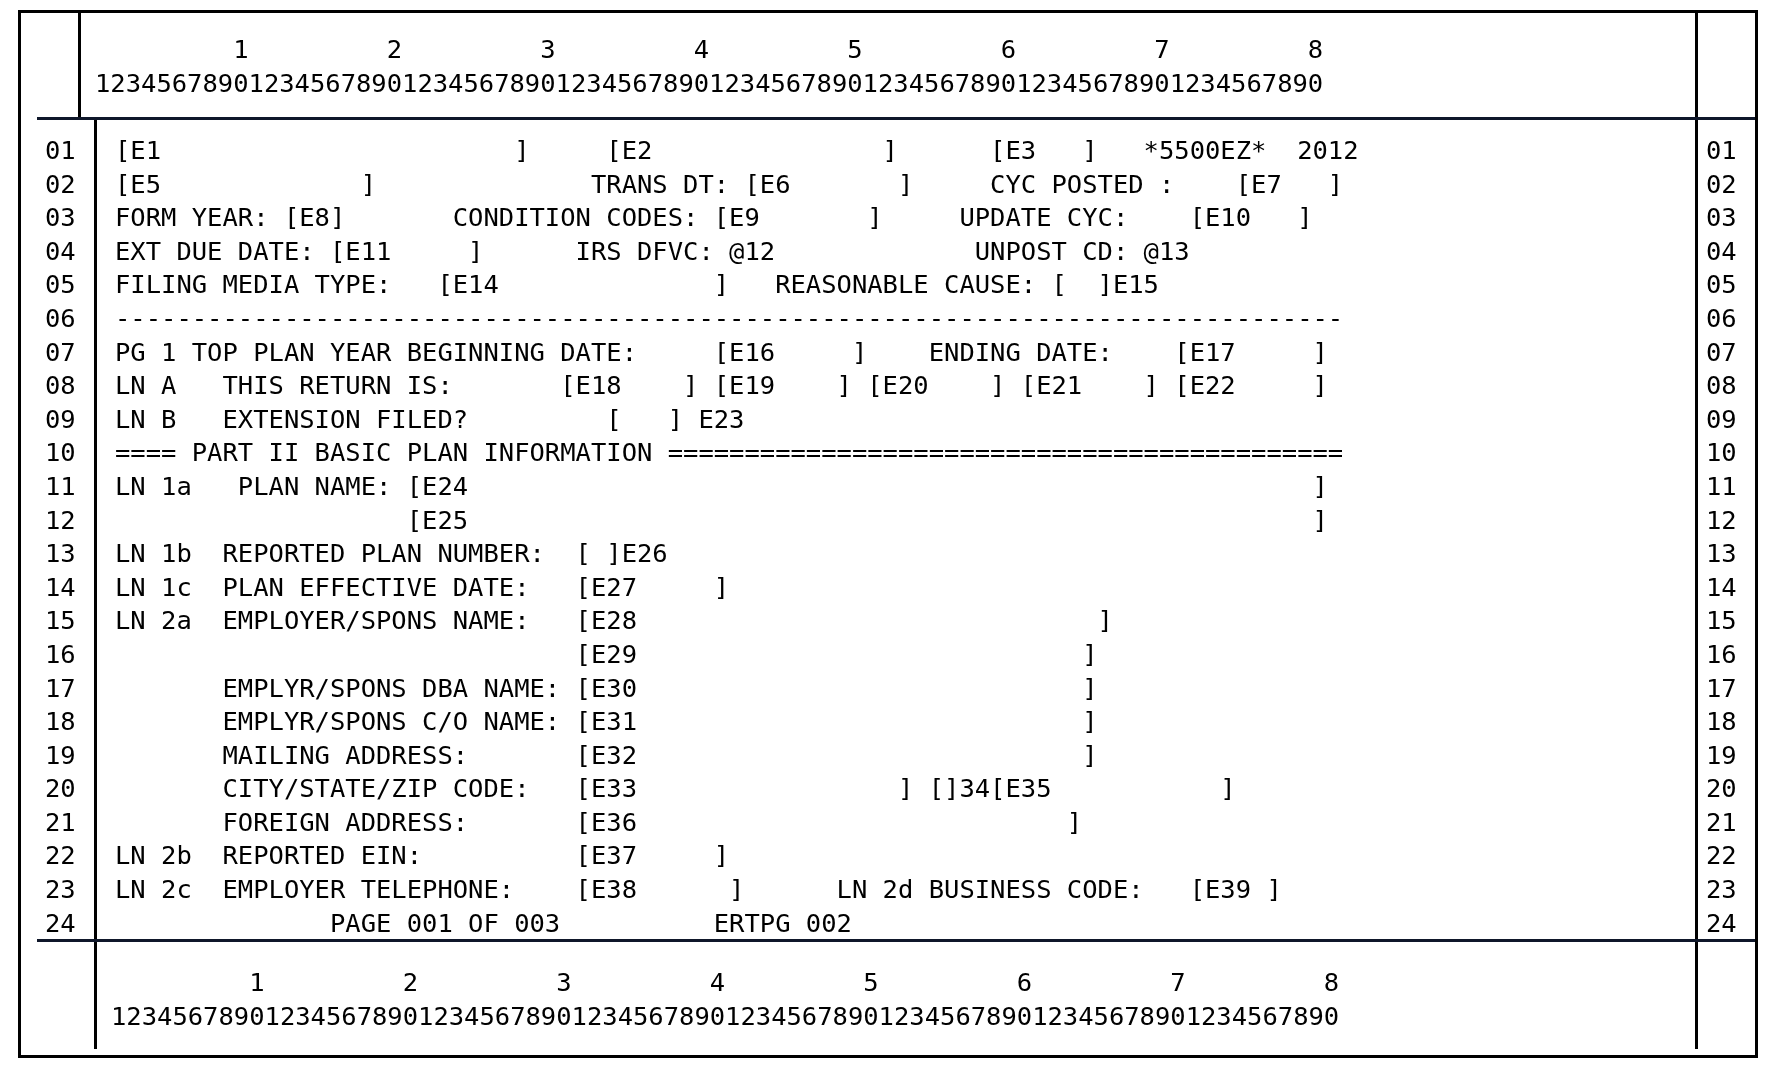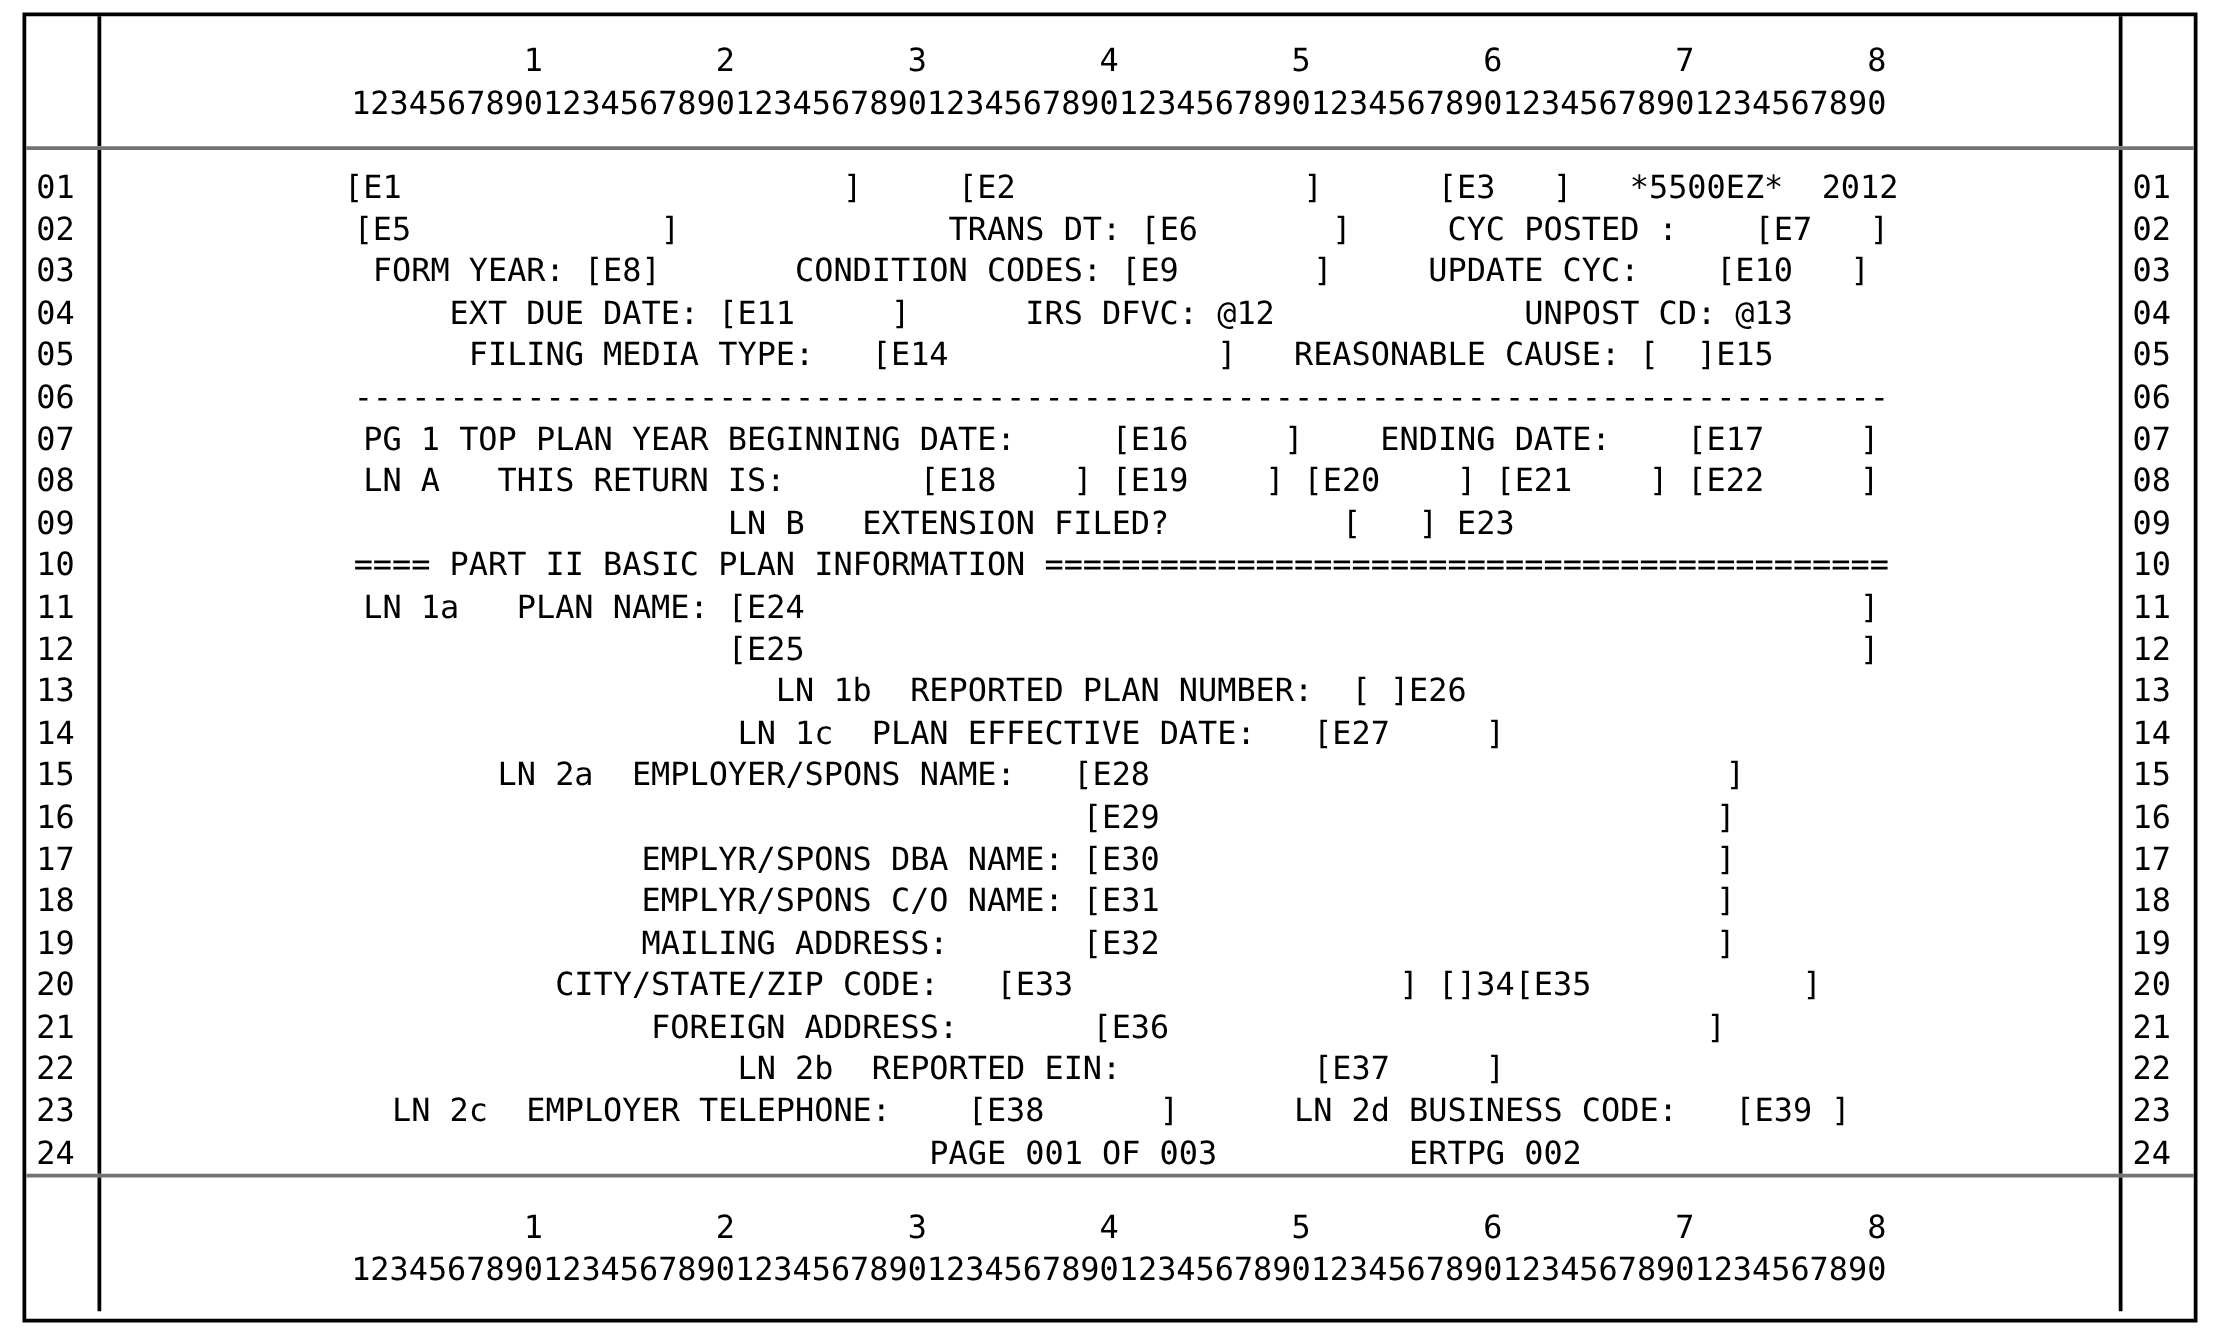--- a/index.html
+++ b/index.html
@@ -20,21 +20,22 @@
     height: 1048px;
     border: 3px solid #000;
     box-sizing: border-box;
     background: #fff;
   }
   .band {
     position: relative;
     box-sizing: border-box;
   }
   .band + .band {
-    border-top: 3px solid #737373;
+    border-top: 3px solid #0f172a;
+    margin-left: 16px;
   }
   .ruler-band {
     height: 104px;
   }
   .body-band {
     height: 822px;
   }
   .footer-band {
     height: 110px;
   }
@@ -53,21 +54,20 @@
     right: 0;
     border-left: 3px solid #000;
   }
   .center-area {
     position: absolute;
     left: 60px;
     right: 60px;
     top: 0;
     bottom: 0;
     overflow: hidden;
-    text-align: center;
   }
   pre {
     margin: 0;
     font-family: "DejaVu Sans Mono", "Liberation Mono", monospace;
     font-size: 25.5px;
     line-height: 33.6px;
     letter-spacing: 0px;
     color: #000;
     white-space: pre;
   }

